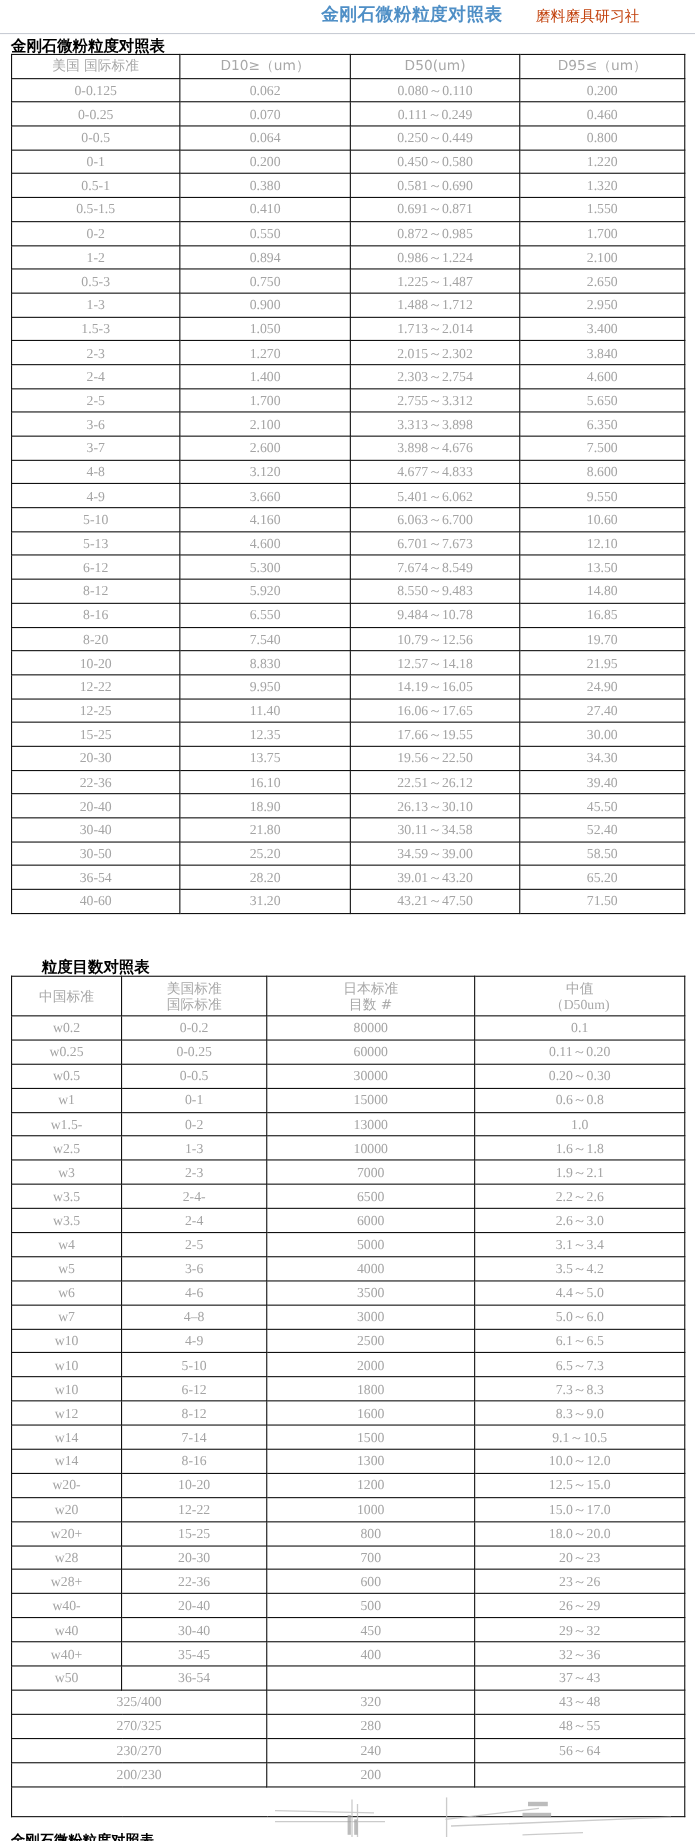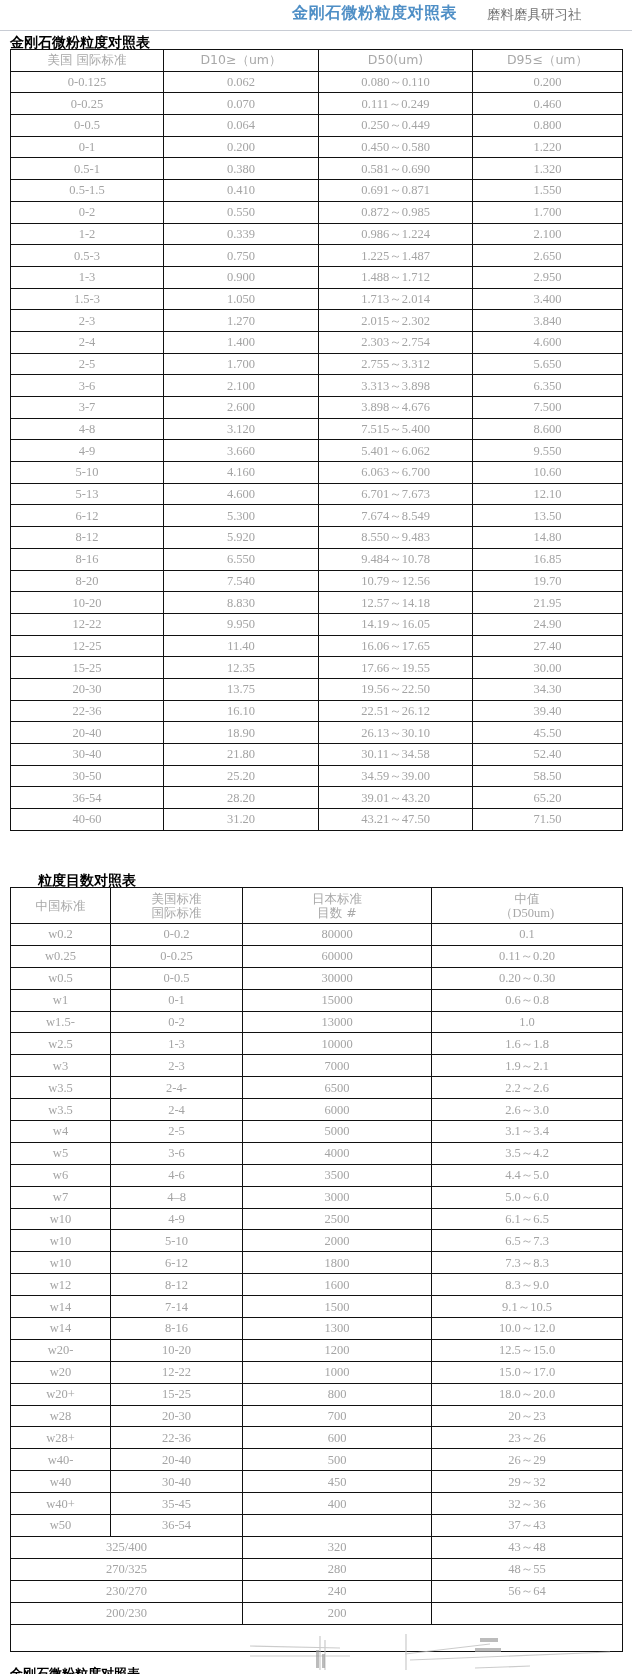--- a/index.html
+++ b/index.html
@@ -29,21 +29,21 @@
       font-weight: bold;
       color: #4f8fc6;
       font-family: "DejaVu Serif", "Liberation Serif", serif;
       letter-spacing: 0.5px;
     }
     .top-brand {
       position: absolute;
       left: 487px;
       top: 6px;
       font-size: 13.5px;
-      color: #737373;
+      color: #c2410c;
       font-family: "DejaVu Sans", "Liberation Sans", sans-serif;
     }
     .section-title {
       position: absolute;
       left: 10px;
       font-size: 14px;
       font-weight: bold;
       color: #000;
       font-family: "DejaVu Sans", "Liberation Sans", sans-serif;
       line-height: 16px;
@@ -157,21 +157,21 @@
         <td>1.550</td>
       </tr>
       <tr>
         <td>0-2</td>
         <td>0.550</td>
         <td>0.872～0.985</td>
         <td>1.700</td>
       </tr>
       <tr>
         <td>1-2</td>
-        <td>0.339</td>
+        <td>0.894</td>
         <td>0.986～1.224</td>
         <td>2.100</td>
       </tr>
       <tr>
         <td>0.5-3</td>
         <td>0.750</td>
         <td>1.225～1.487</td>
         <td>2.650</td>
       </tr>
       <tr>
@@ -212,21 +212,21 @@
       </tr>
       <tr>
         <td>3-7</td>
         <td>2.600</td>
         <td>3.898～4.676</td>
         <td>7.500</td>
       </tr>
       <tr>
         <td>4-8</td>
         <td>3.120</td>
-        <td>7.515～5.400</td>
+        <td>4.677～4.833</td>
         <td>8.600</td>
       </tr>
       <tr>
         <td>4-9</td>
         <td>3.660</td>
         <td>5.401～6.062</td>
         <td>9.550</td>
       </tr>
       <tr>
         <td>5-10</td>

